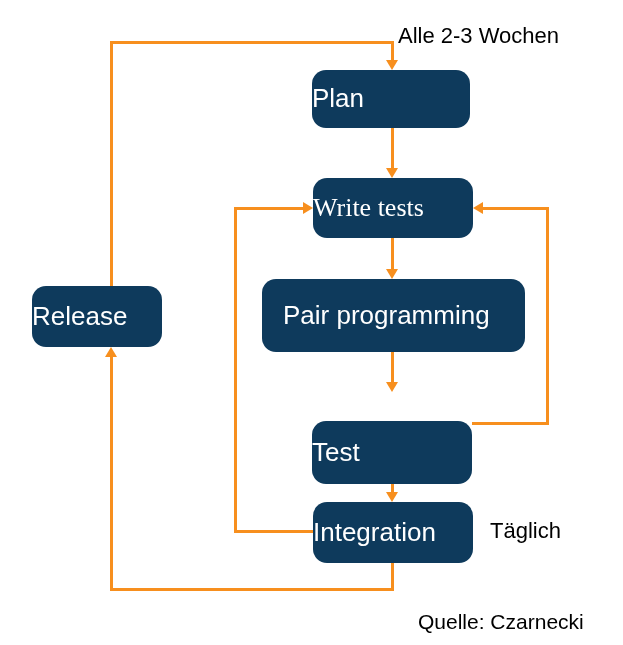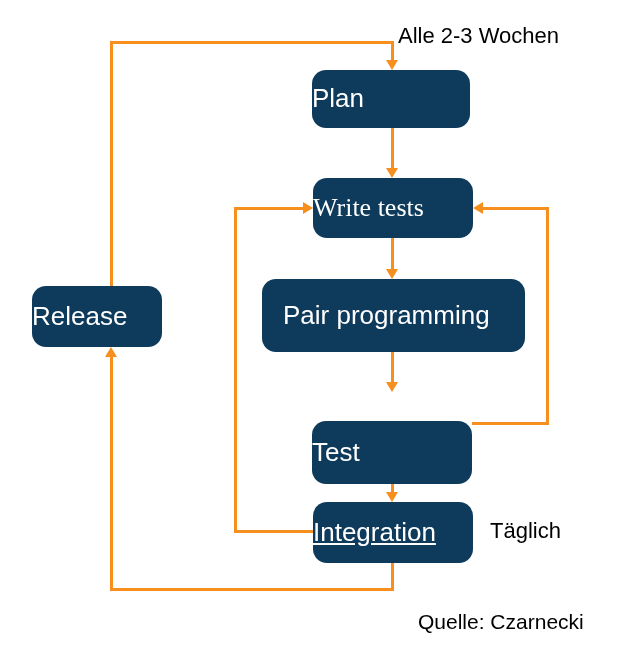--- a/index.html
+++ b/index.html
@@ -91,21 +91,21 @@
   </div>
 
   <div class="node" style="left:262px;top:279px;width:263px;height:73px;padding-left:21px;">
     <span>Pair programming</span>
   </div>
 
   <div class="node" style="left:312px;top:392px;width:160px;height:63px;margin-top:29px;">
     <span>Test</span>
   </div>
 
-  <div class="node" style="left:313px;top:502px;width:160px;height:61px;text-decoration:underline;">
+  <div class="node" style="left:313px;top:502px;width:160px;height:61px;">
     <span>Integration</span>
   </div>
 
   <div class="node" style="left:32px;top:286px;width:130px;height:61px;">
     <span>Release</span>
   </div>
 
 </div>
 
 </body></html>

